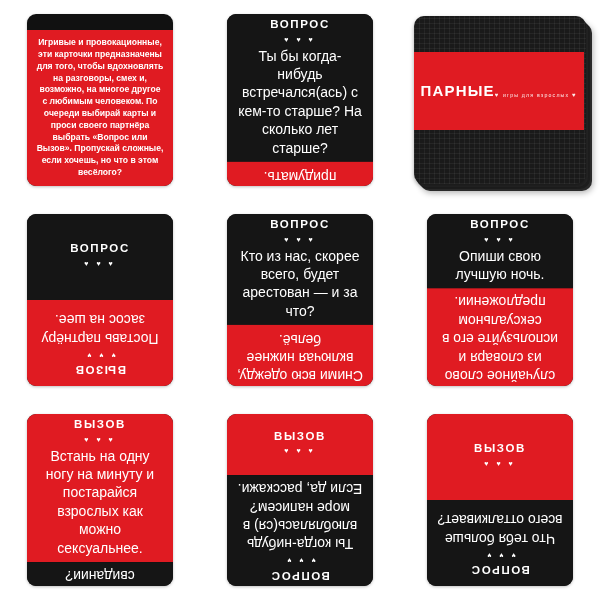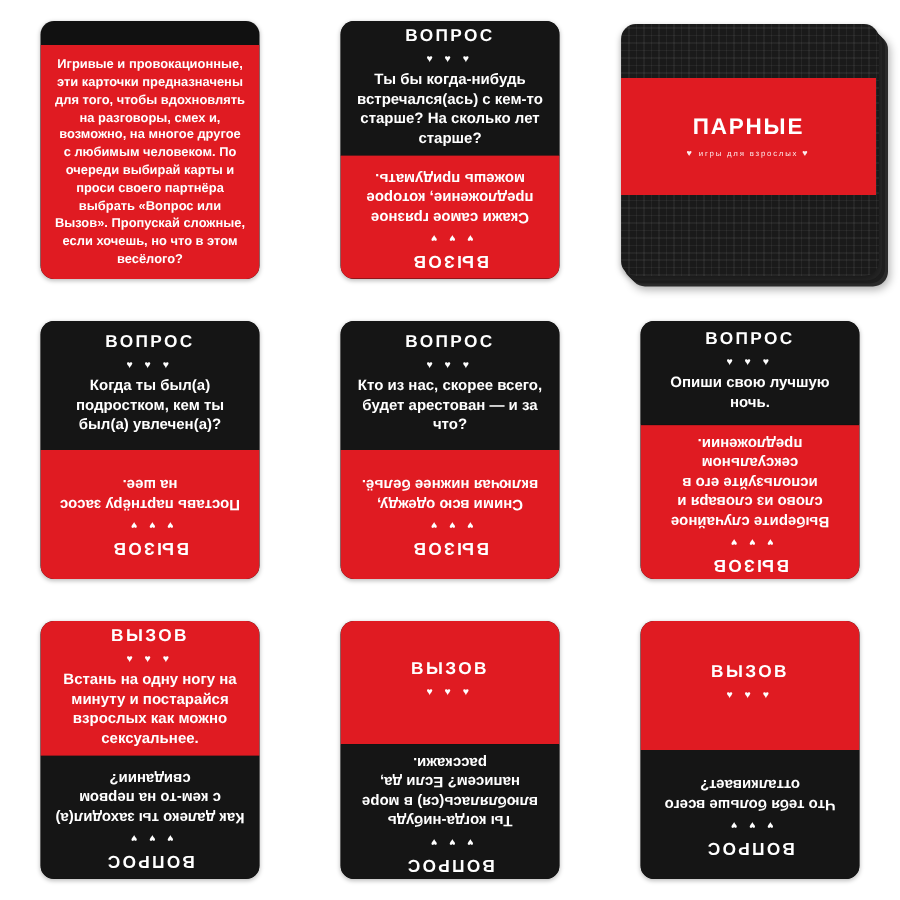--- a/index.html
+++ b/index.html
@@ -70,23 +70,23 @@
   }
   .hearts {
     color: #ffffff;
     font-size: 7px;
     letter-spacing: 3px;
     margin-bottom: 4px;
     line-height: 1;
   }
   .body-text {
     color: #ffffff;
-    font-size: 10px;
+    font-size: 14px;
     line-height: 1.32;
-    font-weight: bold;
+    font-weight: normal;
     max-width: 158px;
   }
   .intro .body-text {
     font-size: 8.6px;
     line-height: 1.37;
     font-weight: bold;
   }
   .full-red {
     background: #e01b22;
     align-items: center;
@@ -120,21 +120,20 @@
       7px 9px 6px rgba(0,0,0,0.3);
     overflow: hidden;
   }
   .deck-band {
     position: absolute;
     left: 0; right: 2px;
     top: 36px;
     height: 78px;
     background: #e01b22;
     display: flex;
-    flex-direction: column;
     align-items: center;
     justify-content: center;
     text-align: center;
   }
   .deck-title {
     color: #ffffff;
     font-size: 15px;
     font-weight: bold;
     letter-spacing: 1.2px;
     line-height: 1.16;
@@ -190,21 +189,20 @@
           </div>
         </div>
       </div>
     </div>
 
     <div class="cell">
       <div class="card">
         <div class="half black">
           <div class="label">ВОПРОС</div>
           <div class="hearts">♥ ♥ ♥</div>
-          <div class="body-text">Когда ты был(а) подростком, кем ты был(а) увлечен(а)?</div>
         </div>
         <div class="half red flip">
           <div class="label">ВЫЗОВ</div>
           <div class="hearts">♥ ♥ ♥</div>
           <div class="body-text">Поставь партнёру засос на шее.</div>
         </div>
       </div>
     </div>
 
     <div class="cell">

